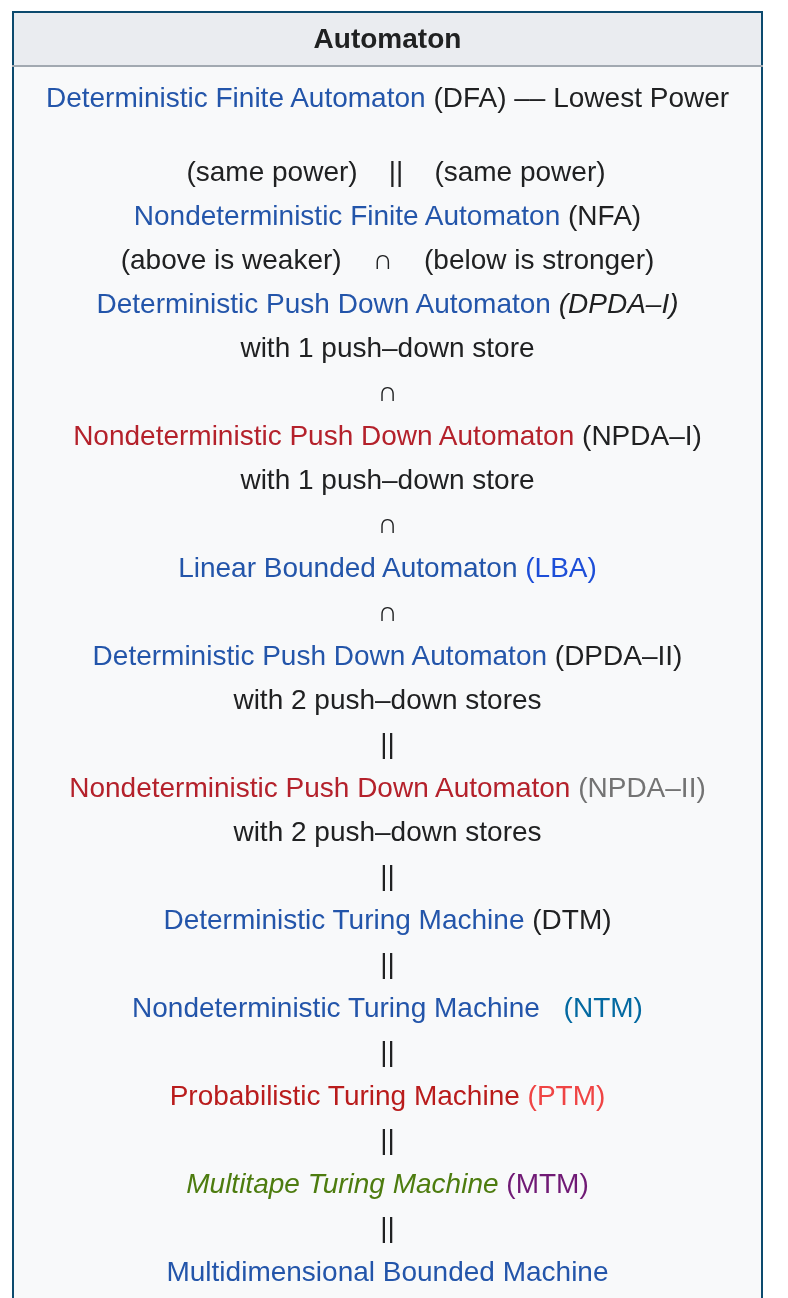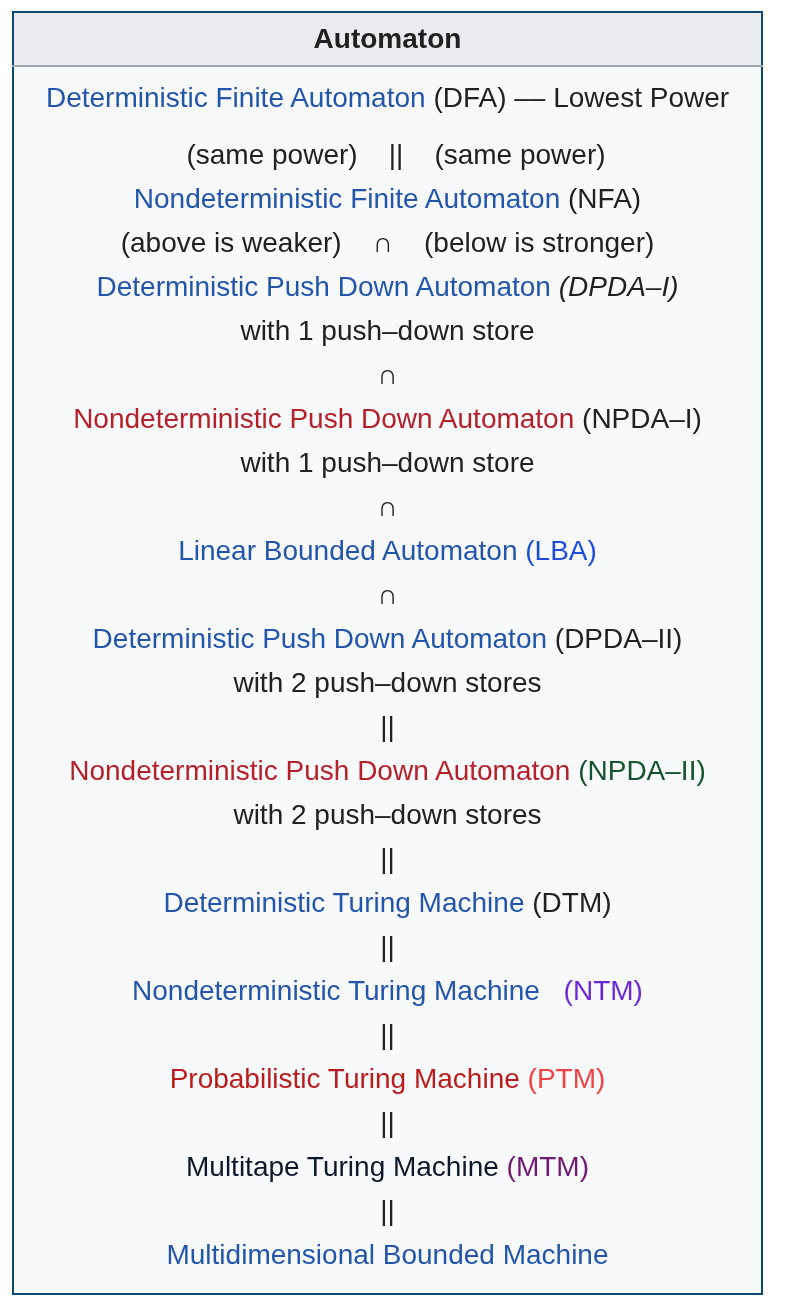--- a/index.html
+++ b/index.html
@@ -36,21 +36,21 @@
     text-align: center;
     padding: 9px 8px 16px 8px;
     vertical-align: top;
   }
   .row {
     line-height: 44px;
     white-space: pre-wrap;
     text-align: center;
   }
   .row:first-child {
-    margin-bottom: 13px;
+    margin-bottom: 30px;
     text-align: center;
   }
   .seg-blue { color: #2355aa; cursor: pointer; }
   .seg-red  { color: #b4212b; cursor: pointer; }
   .seg-plain { color: #202122; }
 </style>
 </head>
 <body>
 
 <div class="page">
@@ -71,29 +71,29 @@
             <div class="row"><span class="seg-plain" style="color: rgb(32, 33, 34);">with 1 push–down store</span></div>
             <div class="row"><span class="seg-plain" style="color: rgb(32, 33, 34);">∩</span></div>
             <div class="row"><span class="seg-red" style="color: rgb(180, 33, 43);">Nondeterministic Push Down Automaton</span><span class="seg-plain" style="color: rgb(32, 33, 34);"> (NPDA–I)</span></div>
             <div class="row"><span class="seg-plain" style="color: rgb(32, 33, 34);">with 1 push–down store</span></div>
             <div class="row"><span class="seg-plain" style="color: rgb(32, 33, 34);">∩</span></div>
             <div class="row"><span class="seg-blue" style="color: rgb(35, 85, 170);">Linear Bounded Automaton</span><span class="seg-plain" style="color: #1d4ed8;"> (LBA)</span></div>
             <div class="row"><span class="seg-plain" style="color: rgb(32, 33, 34);">∩</span></div>
             <div class="row"><span class="seg-blue" style="color: rgb(35, 85, 170);">Deterministic Push Down Automaton</span><span class="seg-plain" style="color: rgb(32, 33, 34);"> (DPDA–II)</span></div>
             <div class="row"><span class="seg-plain" style="color: rgb(32, 33, 34);">with 2 push–down stores</span></div>
             <div class="row"><span class="seg-plain" style="color: rgb(32, 33, 34);">||</span></div>
-            <div class="row"><span class="seg-red" style="color: rgb(180, 33, 43);">Nondeterministic Push Down Automaton</span><span class="seg-plain" style="color: #14532d;"> (NPDA–II)</span></div>
+            <div class="row"><span class="seg-red" style="color: rgb(180, 33, 43);">Nondeterministic Push Down Automaton</span><span class="seg-plain" style="color: #737373;"> (NPDA–II)</span></div>
             <div class="row"><span class="seg-plain" style="color: rgb(32, 33, 34);">with 2 push–down stores</span></div>
             <div class="row"><span class="seg-plain" style="color: rgb(32, 33, 34);">||</span></div>
             <div class="row"><span class="seg-blue" style="color: rgb(35, 85, 170);">Deterministic Turing Machine</span><span class="seg-plain" style="color: rgb(32, 33, 34);"> (DTM)</span></div>
             <div class="row"><span class="seg-plain" style="color: rgb(32, 33, 34);">||</span></div>
-            <div class="row"><span class="seg-blue" style="color: rgb(35, 85, 170);">Nondeterministic Turing Machine</span><span class="seg-plain" style="color: #6d28d9; margin-left: 16px;"> (NTM)</span></div>
+            <div class="row"><span class="seg-blue" style="color: rgb(35, 85, 170);">Nondeterministic Turing Machine</span><span class="seg-plain" style="color: #0369a1; margin-left: 16px;"> (NTM)</span></div>
             <div class="row"><span class="seg-plain" style="color: rgb(32, 33, 34);">||</span></div>
             <div class="row"><span class="seg-blue" style="color: #b91c1c;">Probabilistic Turing Machine</span><span class="seg-plain" style="color: #ef4444;"> (PTM)</span></div>
             <div class="row"><span class="seg-plain" style="color: rgb(32, 33, 34);">||</span></div>
-            <div class="row"><span class="seg-blue" style="color: #0f172a;">Multitape Turing Machine</span><span class="seg-plain" style="color: #701a75;"> (MTM)</span></div>
+            <div class="row"><span class="seg-blue" style="color: #4d7c0f; font-style: italic;">Multitape Turing Machine</span><span class="seg-plain" style="color: #701a75;"> (MTM)</span></div>
             <div class="row"><span class="seg-plain" style="color: rgb(32, 33, 34);">||</span></div>
             <div class="row"><span class="seg-blue" style="color: rgb(35, 85, 170);">Multidimensional Bounded Machine</span></div>
           </td>
       </tr>
     </tbody>
   </table>
 </div>
 
 </body></html>

